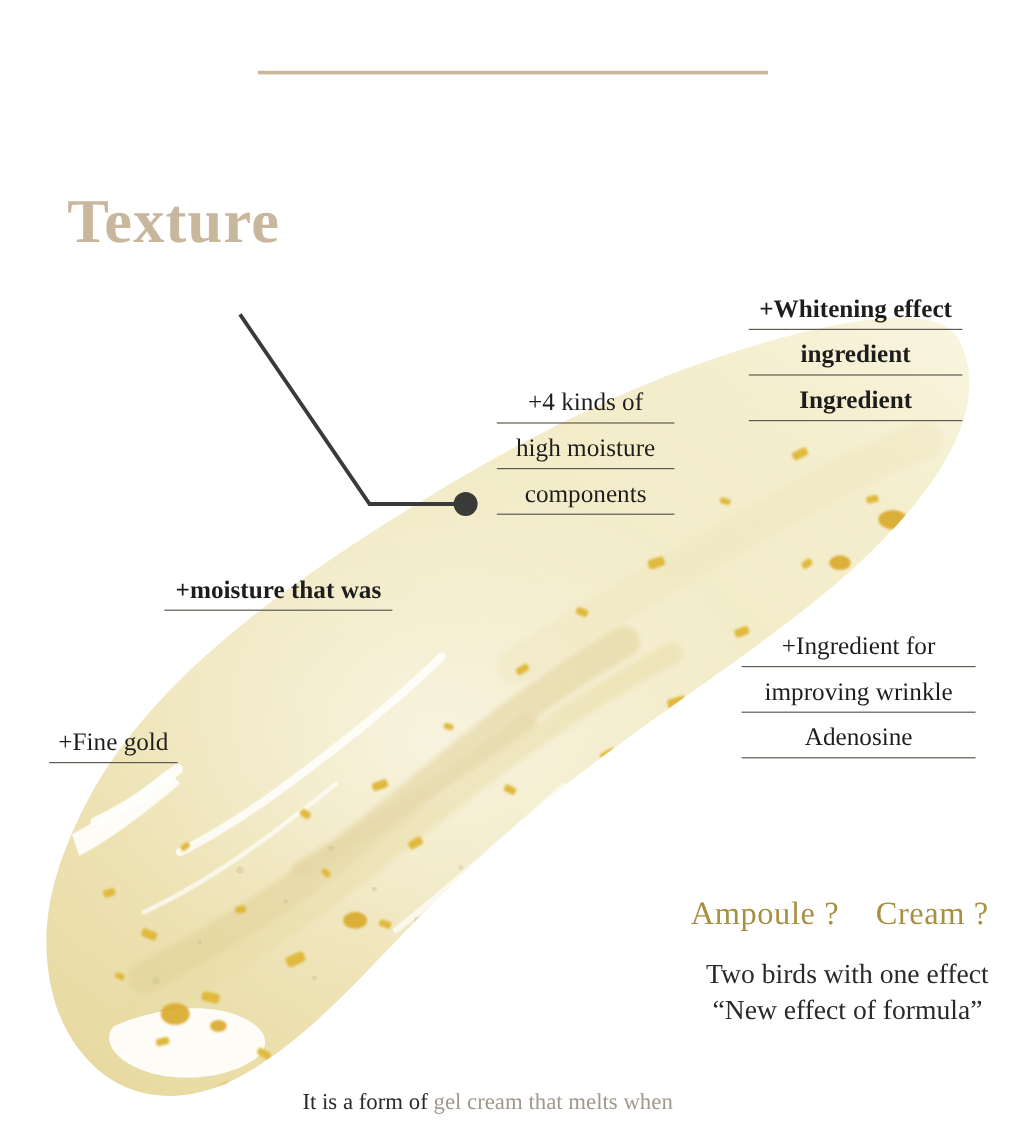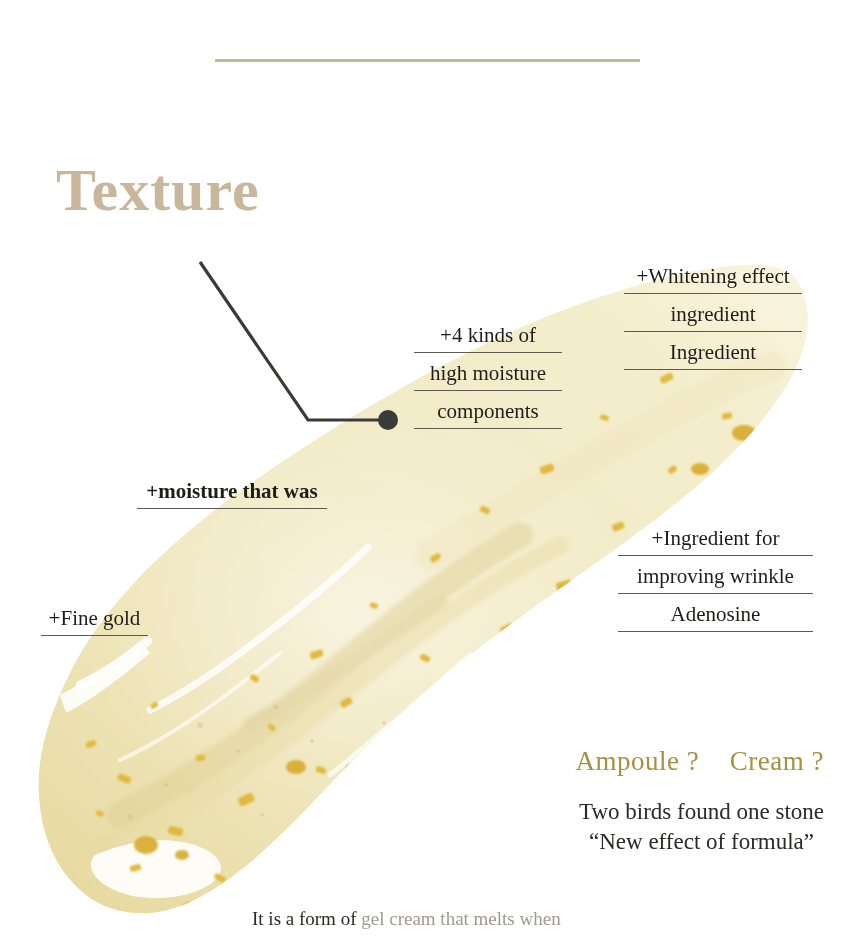--- a/index.html
+++ b/index.html
@@ -25,21 +25,21 @@
     width: 425px;
     height: 3px;
     background: #c9b79a;
   }
 
   
   #title {
     position: absolute;
     left: 56px;
     top: 160px;
-    font-size: 60px;
+    font-size: 52px;
     font-weight: bold;
     letter-spacing: 1px;
     line-height: 1;
     color: #c8b79c;
     background-image:
       repeating-linear-gradient(0deg, rgba(255,255,255,.55) 0 1px, rgba(255,255,255,0) 1px 3px),
       repeating-linear-gradient(90deg, rgba(255,255,255,.55) 0 1px, rgba(255,255,255,0) 1px 3px);
     -webkit-background-clip: text;
     background-clip: text;
     white-space: nowrap;
@@ -93,21 +93,21 @@
     right: 0;
     bottom: 0;
     height: 1px;
     background: #5d5b50;
   }
   .label-block.align-left  .ln { text-align: center; }
   .label-block.align-center .ln { text-align: center; }
 
   
   #lbl-four      { left: 414px; top: 325px;  width: 148px; }
-  #lbl-white     { left: 624px; top: 266px;  width: 178px; }
+  #lbl-white     { left: 624px; top: 247px;  width: 178px; font-weight: bold; }
   #lbl-honey     { left: 137px; top: 481px;  width: 190px; font-weight: bold; }
   #lbl-finegold  { left: 41px;  top: 608px;  width: 107px; }
   #lbl-adeno     { left: 618px; top: 528px;  width: 195px; }
 
   
   #ampoule {
     position: absolute;
     right: 36px;
     top: 746px;
     font-size: 27px;
@@ -320,21 +320,21 @@
     <span class="ln">Adenosine</span>
   </div>
 
   <div id="ampoule">
     <span>Ampoule ?</span>
     <span class="sep"></span>
     <span>Cream ?</span>
   </div>
 
   <div id="tagline">
-    <div>Two birds found one stone</div>
+    <div>Two birds with one effect</div>
     <div>“New effect of formula”</div>
   </div>
 
   <div id="bottom-line">
     <span>It is a form of </span><span class="muted">gel cream that melts when</span>
   </div>
 
 </div>
 
 </body></html>

